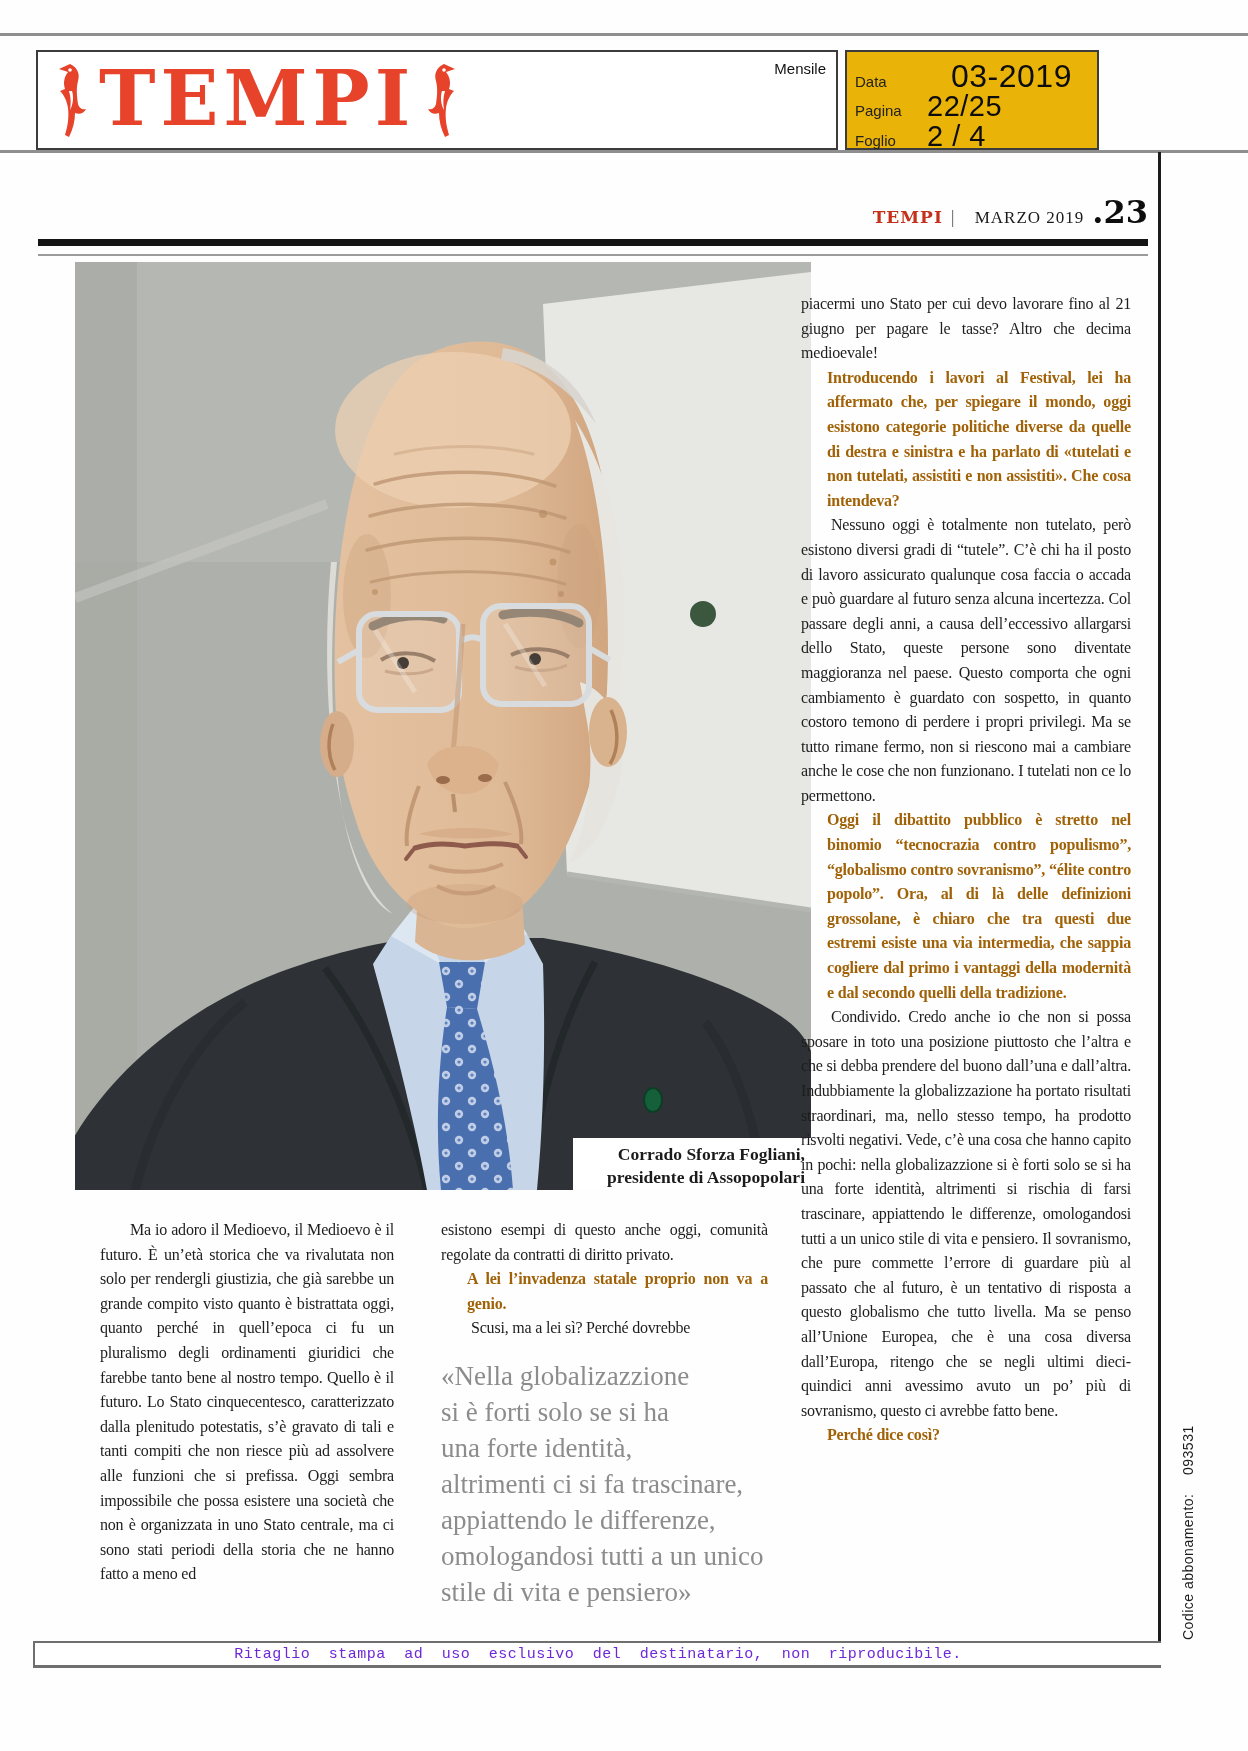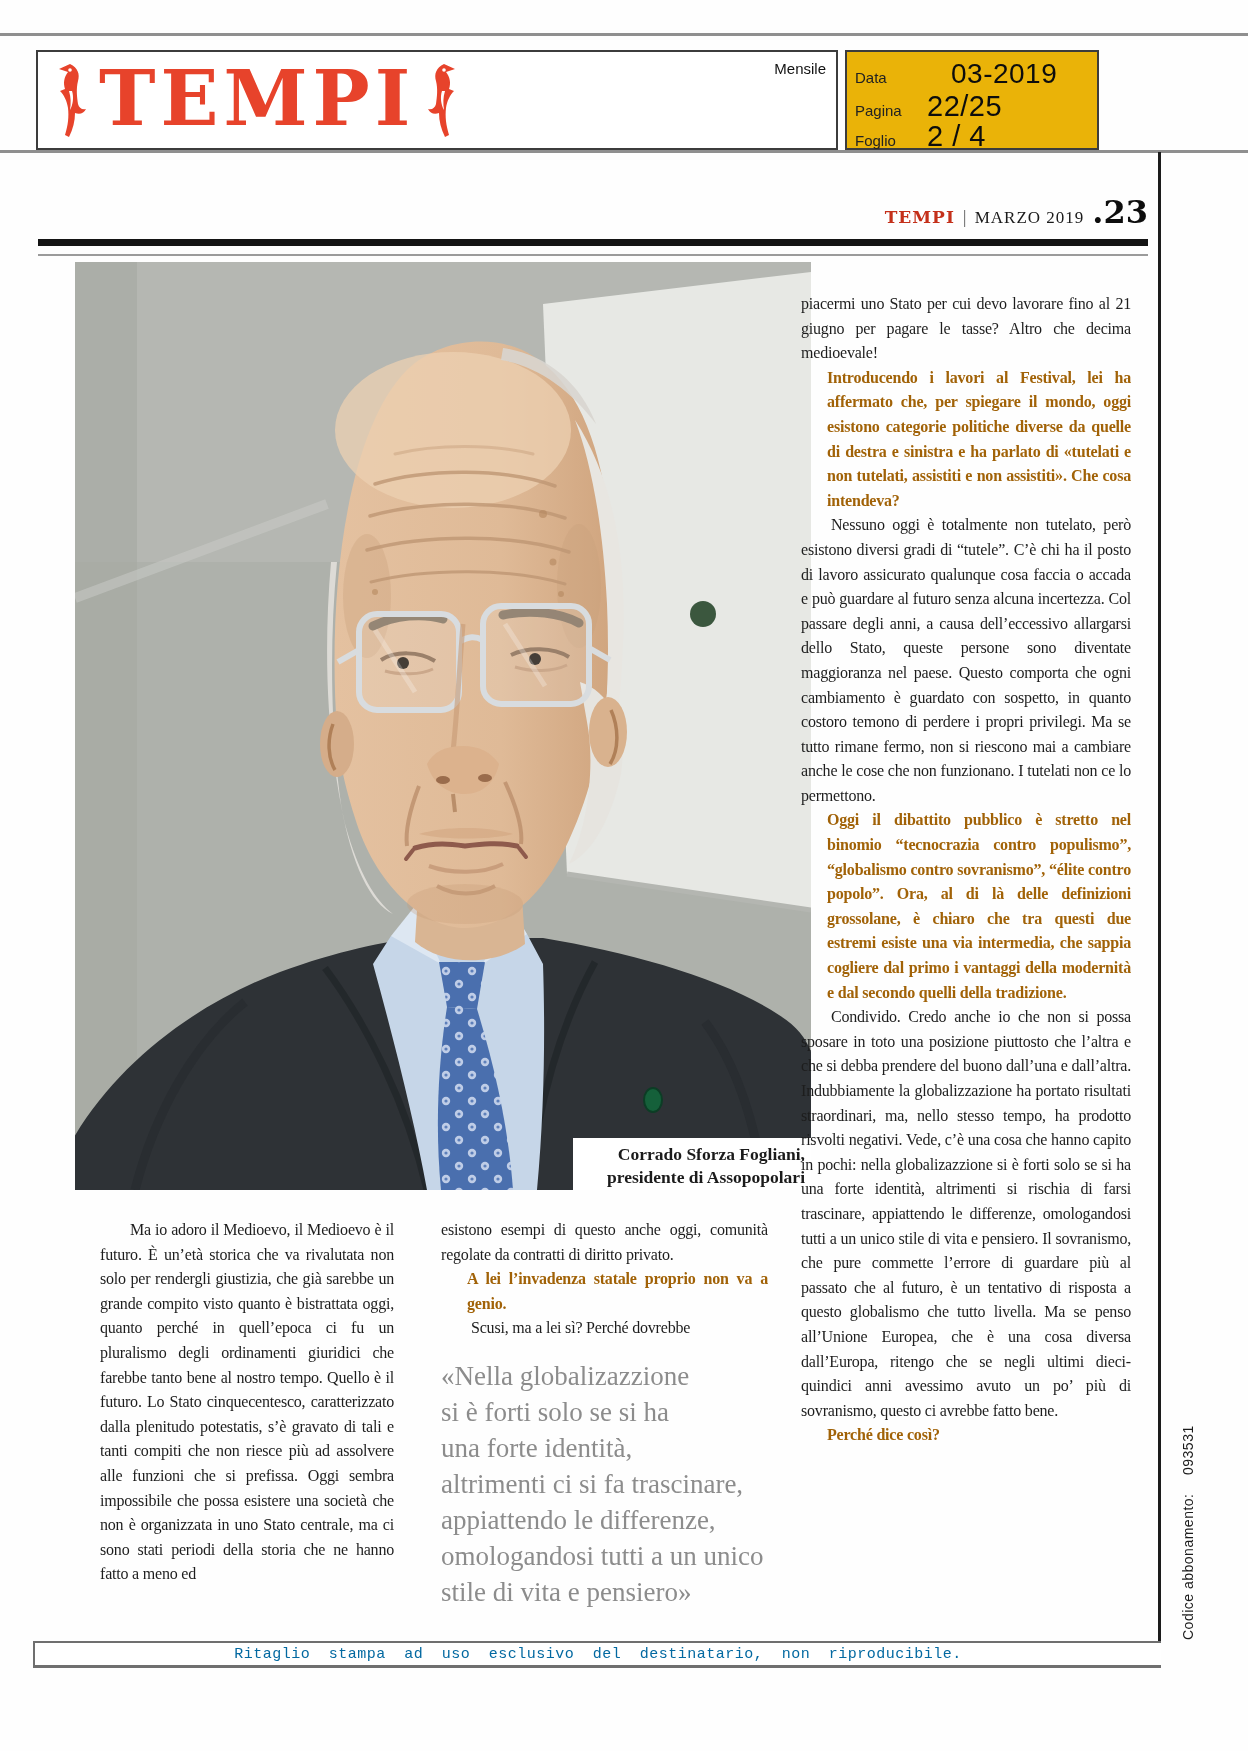--- a/index.html
+++ b/index.html
@@ -19,31 +19,31 @@
     color:#e7432b;letter-spacing:5px;transform:scaleY(1.02);margin-top:-4px;
   }
   .bird{width:36px;height:78px;}
   .mensile{position:absolute;right:10px;top:8px;font-family:"Liberation Sans",sans-serif;
     font-size:15px;color:#111;}
   .hdr-right{left:845px;top:50px;width:250px;height:96px;border:2px solid #3c3c3c;background:#eab308;
     font-family:"Liberation Sans",sans-serif;}
   .hr-row{position:absolute;left:8px;display:flex;align-items:baseline;}
   .hr-label{width:72px;font-size:15px;color:#222;}
   .hr-value{font-size:29px;color:#0d0d0d;letter-spacing:0.5px;}
-  .hr-row.r1{top:6px;}  .hr-row.r1 .hr-value{font-size:28px;margin-left:24px;}
+  .hr-row.r1{top:6px;}  .hr-row.r1 .hr-value{font-size:32px;margin-left:24px;}
   .hr-row.r2{top:38px;} .hr-row.r3{top:68px;}
   .hdr-divider{left:0;top:150px;width:1248px;height:3px;background:#8f8f8f;}
 
   
   .masthead{left:600px;top:193px;width:548px;display:flex;justify-content:flex-end;
     align-items:baseline;gap:8px;}
   .mh-brand{font-family:"DejaVu Serif",serif;font-weight:bold;font-size:17px;color:#c4301a;
     letter-spacing:1px;}
   .mh-sep{font-size:19px;color:#666;font-weight:normal;}
-  .mh-issue{font-size:17px;color:#1a1a1a;letter-spacing:1px;}
+  .mh-issue{font-size:17px;color:#1a1a1a;letter-spacing:1px;margin-left:12px;}
   .mh-page{font-family:"DejaVu Serif",serif;font-weight:bold;font-size:32px;color:#0d0d0d;
     letter-spacing:0;}
   .thick-rule{left:38px;top:239px;width:1110px;height:7px;background:#141414;}
   .thin-rule{left:38px;top:254px;width:1110px;height:2px;background:#9b9b9b;}
   .right-border{left:1158px;top:152px;width:3px;height:1512px;background:#1c1c1c;}
 
   
   .photo{left:42px;top:262px;width:736px;height:928px;background:#84cc16;margin-left:33px;}
   .caption{position:absolute;right:0;bottom:0;width:238px;height:52px;background:#fff;
     text-align:right;padding:5px 6px 0 0;box-sizing:border-box;
@@ -59,21 +59,21 @@
   .col2{left:441px;top:1218px;width:327px;}
   .col3{left:801px;top:292px;width:330px;}
   .pull-quote{margin-top:17px;font-size:27px;line-height:36px;color:#8c8c8c;
     letter-spacing:0;text-align:left;white-space:pre-line;text-indent:0;}
 
   
   .bottom-bar{left:33px;top:1641px;width:1126px;height:22px;
     border-top:2px solid #6f6f6f;border-bottom:3px solid #6f6f6f;border-left:2px solid #6f6f6f;
     display:flex;align-items:center;justify-content:center;background:#fff;box-sizing:content-box;}
   .bottom-bar span{font-family:"Liberation Mono","DejaVu Sans Mono",monospace;
-    font-size:15px;color:#0369a1;word-spacing:9px;letter-spacing:0.5px;}
+    font-size:15px;color:#6d28d9;word-spacing:9px;letter-spacing:0.5px;}
   .vertical-code{left:1180px;top:1425px;width:24px;height:215px;
     writing-mode:vertical-rl;transform:rotate(180deg);
     font-family:"Liberation Sans",sans-serif;font-size:14px;color:#1b1b1b;letter-spacing:0.5px;}
   .vc-value{margin-inline-start:14px;}
 </style>
 </head>
 <body>
 
 <div class="abs top-rule"></div>
 

